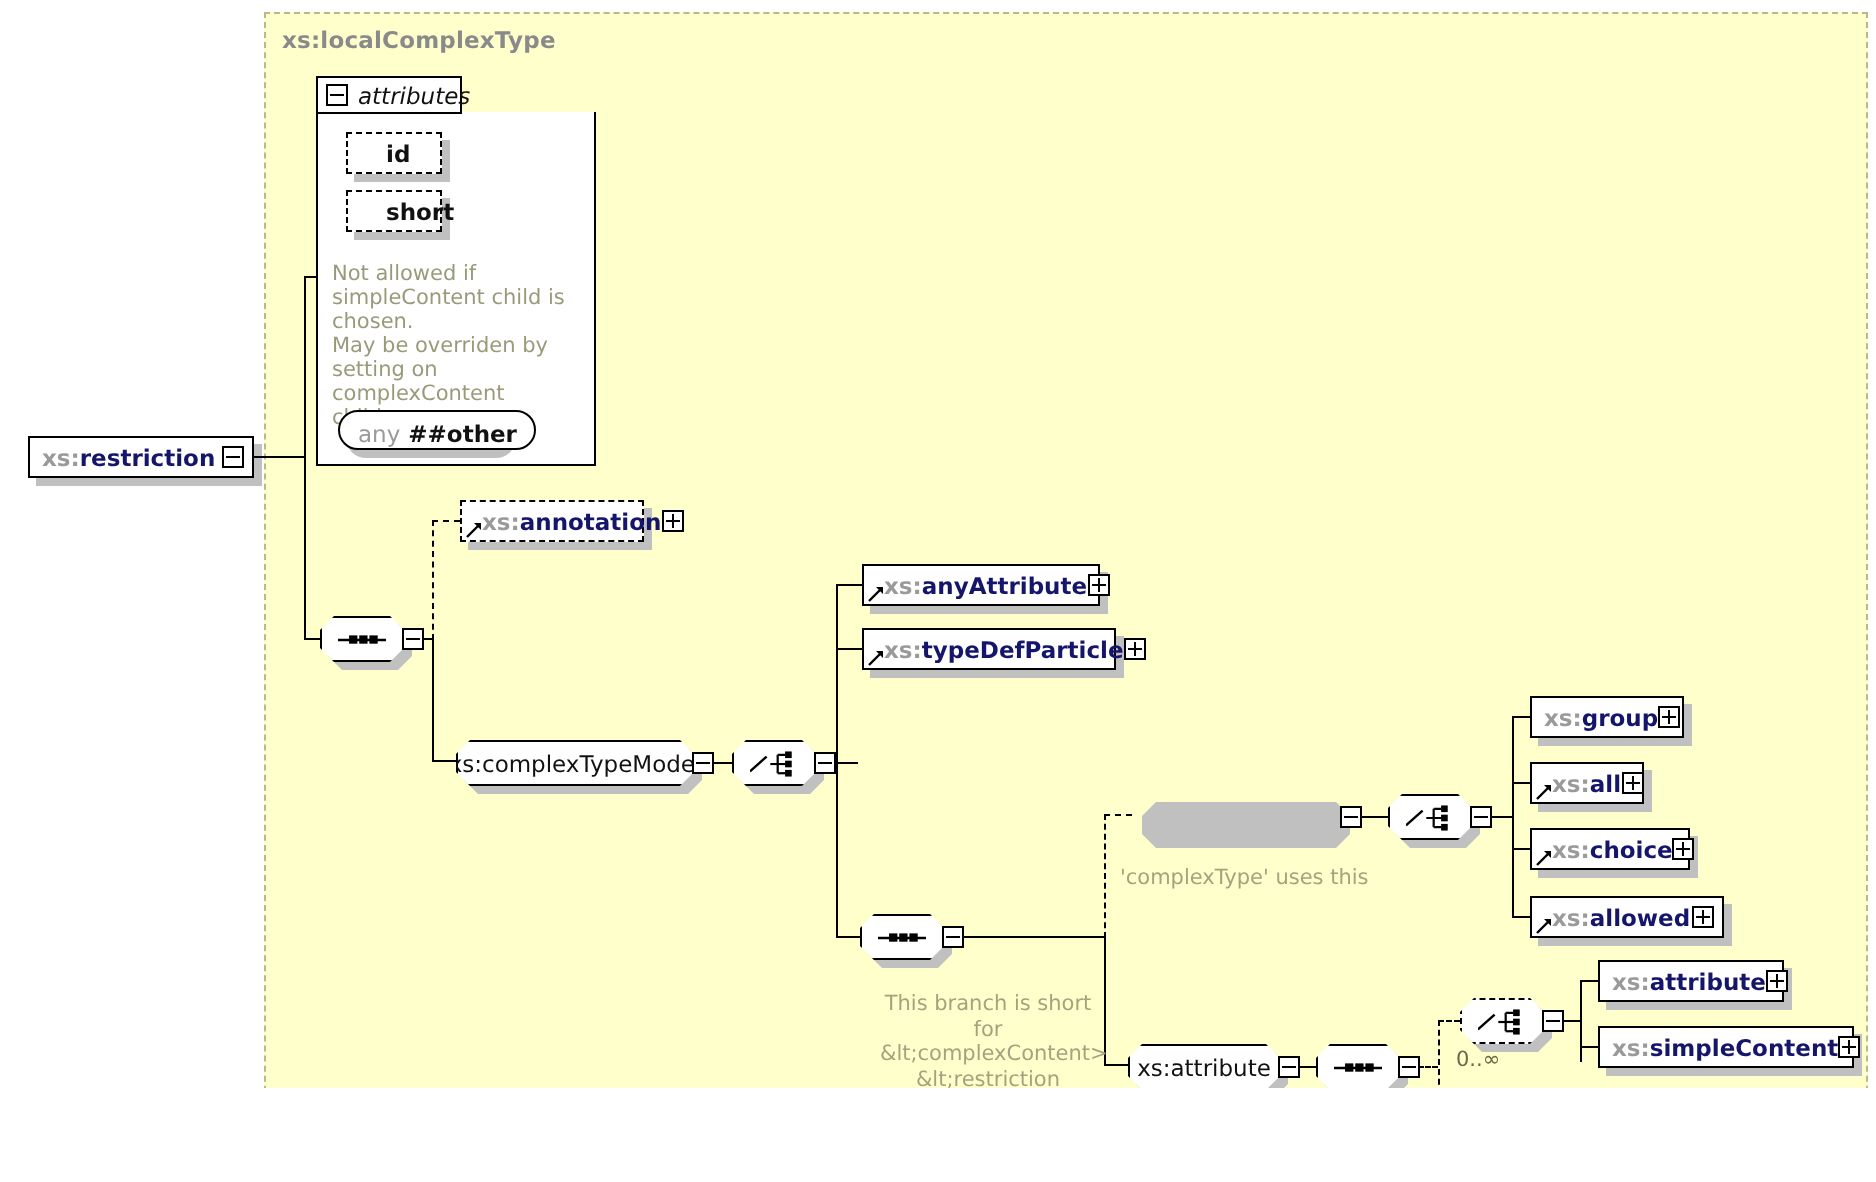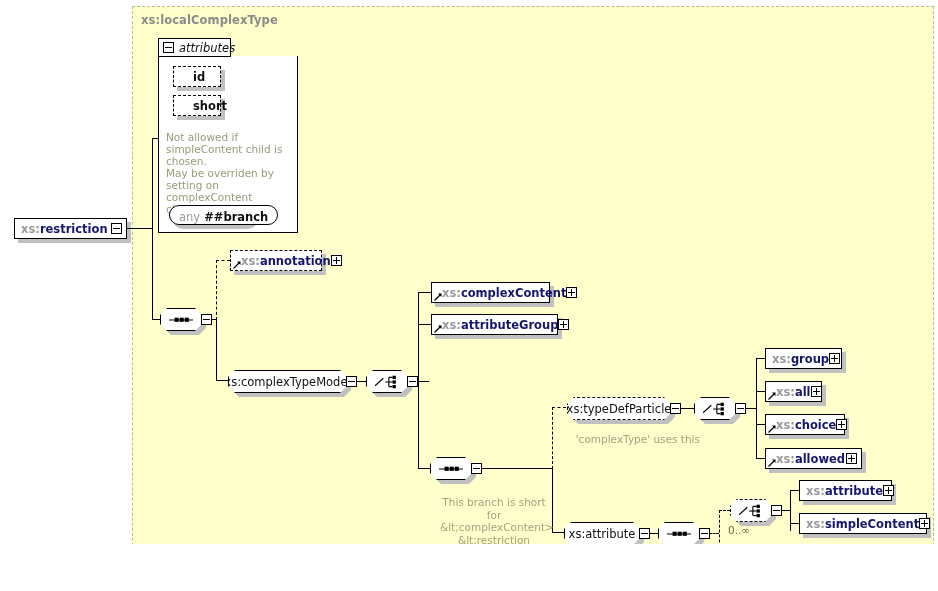--- a/index.html
+++ b/index.html
@@ -180,21 +180,21 @@
   .pill-shadow{position:absolute;background:#c0c0c0;border-radius:11px;z-index:0;}
 
   
   .note{
     position:absolute;
     font-size:10.5px;
     color:#a3a37f;
     line-height:12.5px;
     white-space:pre-line;
   }
-  .note.center{text-align:right;}
+  .note.center{text-align:left;}
 </style>
 </head>
 <body>
 
 <div id="stage">
 
   <div class="scope" style="left:132px;top:6px;width:800px;height:578px;"></div>
   <div class="scope-title" style="left:141px;top:13px;">xs:localComplexType</div>
 
   <div class="shadow" style="left:18px;top:222px;width:113px;height:21px;"></div>
@@ -229,21 +229,21 @@
   <div class="anytext" style="left:166px;top:131px;width:124px;">     Not allowed if
 simpleContent child is
 chosen.
      May be overriden by
 setting on complexContent
 child.</div>
 
   <div class="pill-shadow" style="left:173px;top:209px;width:85px;height:20px;"></div>
   <div class="anypill" style="left:169px;top:205px;">
     <span class="anyw">any</span>
-    <span class="anyns">##branch</span>
+    <span class="anyns">##other</span>
   </div>
 
   <div class="oct-shadow" style="left:164px;top:312px;width:42px;height:23px;"></div>
   <div class="oct" style="left:160px;top:308px;width:42px;">
     <svg width="26" height="10" viewBox="0 0 26 10">
       <line x1="0" y1="5" x2="26" y2="5" stroke="#000" stroke-width="1.3"></line>
       <rect x="6" y="2.5" width="4.5" height="4.5" fill="#000"></rect>
       <rect x="11.5" y="2.5" width="4.5" height="4.5" fill="#000"></rect>
       <rect x="17" y="2.5" width="4.5" height="4.5" fill="#000"></rect>
     </svg>
@@ -298,32 +298,32 @@
   <div class="ln hln" style="left:418px;top:324px;width:13px;"></div>
   <div class="ln hln" style="left:418px;top:468px;width:12px;"></div>
 
   <div class="shadow" style="left:435px;top:286px;width:119px;height:21px;"></div>
   <div class="ebox" style="left:431px;top:282px;width:119px;">
     <svg class="refarrow" viewBox="0 0 8 8">
       <line x1="0.5" y1="7.5" x2="6.5" y2="1.5" stroke="#000" stroke-width="1.2"></line>
       <polygon points="7.5,0.5 7.5,4 4,0.5" fill="#000"></polygon>
     </svg>
     <span class="pfx" style="margin-left:4px;">xs:</span>
-      <span class="nm">complexContent</span>
+      <span class="nm">anyAttribute</span>
     <span class="exp plus" style="margin-left:auto;"></span>
   </div>
 
   <div class="shadow" style="left:435px;top:318px;width:127px;height:21px;"></div>
   <div class="ebox" style="left:431px;top:314px;width:127px;">
     <svg class="refarrow" viewBox="0 0 8 8">
       <line x1="0.5" y1="7.5" x2="6.5" y2="1.5" stroke="#000" stroke-width="1.2"></line>
       <polygon points="7.5,0.5 7.5,4 4,0.5" fill="#000"></polygon>
     </svg>
     <span class="pfx" style="margin-left:4px;">xs:</span>
-      <span class="nm">attributeGroup</span>
+      <span class="nm">typeDefParticle</span>
     <span class="exp plus" style="margin-left:auto;"></span>
   </div>
 
   <div class="oct-shadow" style="left:434px;top:461px;width:42px;height:23px;"></div>
   <div class="oct" style="left:430px;top:457px;width:42px;">
     <svg width="26" height="10" viewBox="0 0 26 10">
       <line x1="0" y1="5" x2="26" y2="5" stroke="#000" stroke-width="1.3"></line>
       <rect x="6" y="2.5" width="4.5" height="4.5" fill="#000"></rect>
       <rect x="11.5" y="2.5" width="4.5" height="4.5" fill="#000"></rect>
       <rect x="17" y="2.5" width="4.5" height="4.5" fill="#000"></rect>
@@ -339,23 +339,20 @@
 
   <div class="note" style="left:440px;top:496px;width:108px;text-align:center;">This branch is short for
 &amp;lt;complexContent&gt;
 &amp;lt;restriction
 base="xs:anyType"&gt;
 ...
 &amp;lt;/restriction&gt;
 &amp;lt;/complexContent&gt;</div>
 
   <div class="oct-shadow" style="left:571px;top:401px;width:104px;height:23px;"></div>
-  <div class="oct named dashed" style="left:567px;top:397px;width:104px;">
-    <span><span>xs:</span><span>typeDefParticle</span></span>
-  </div>
   <div class="nexp" style="left:670px;top:403px;"></div>
   <div class="note center" style="left:560px;top:433px;width:140px;">'complexType' uses this</div>
 
   <div class="ln hln" style="left:680px;top:408px;width:14px;"></div>
 
   <div class="oct-shadow" style="left:698px;top:401px;width:42px;height:23px;"></div>
   <div class="oct" style="left:694px;top:397px;width:42px;">
     <svg width="26" height="14" viewBox="0 0 26 14">
       <line x1="0" y1="11" x2="9" y2="3" stroke="#000" stroke-width="1.3"></line>
       <line x1="11" y1="7" x2="15" y2="7" stroke="#000" stroke-width="1.2"></line>

